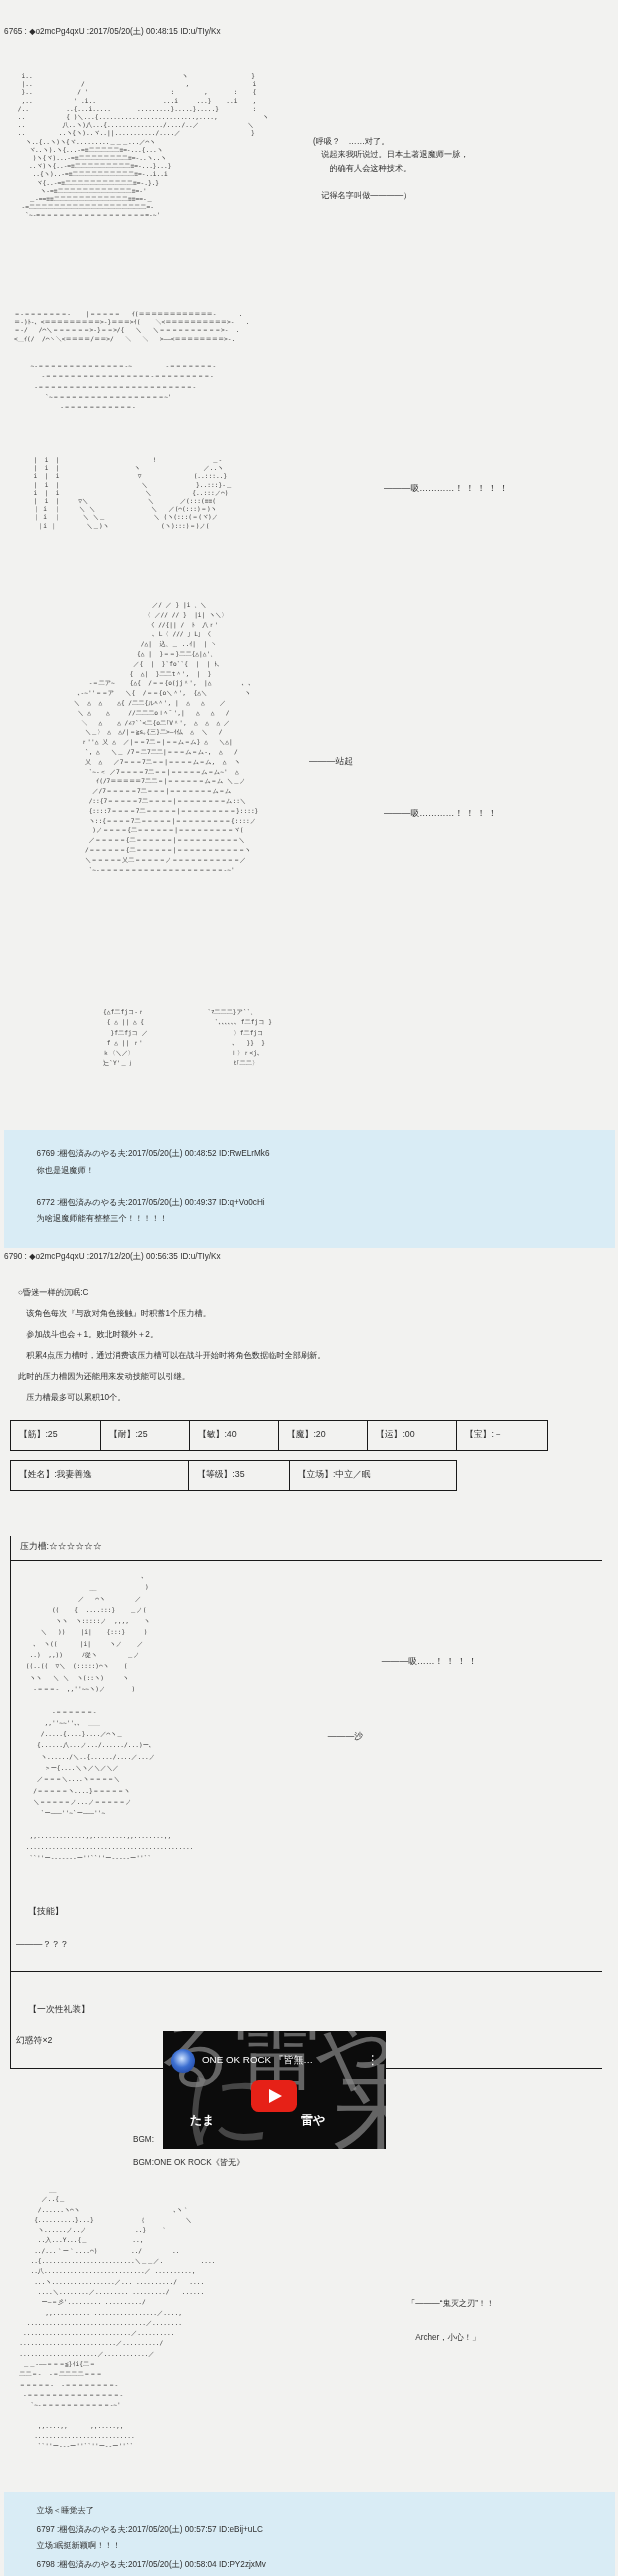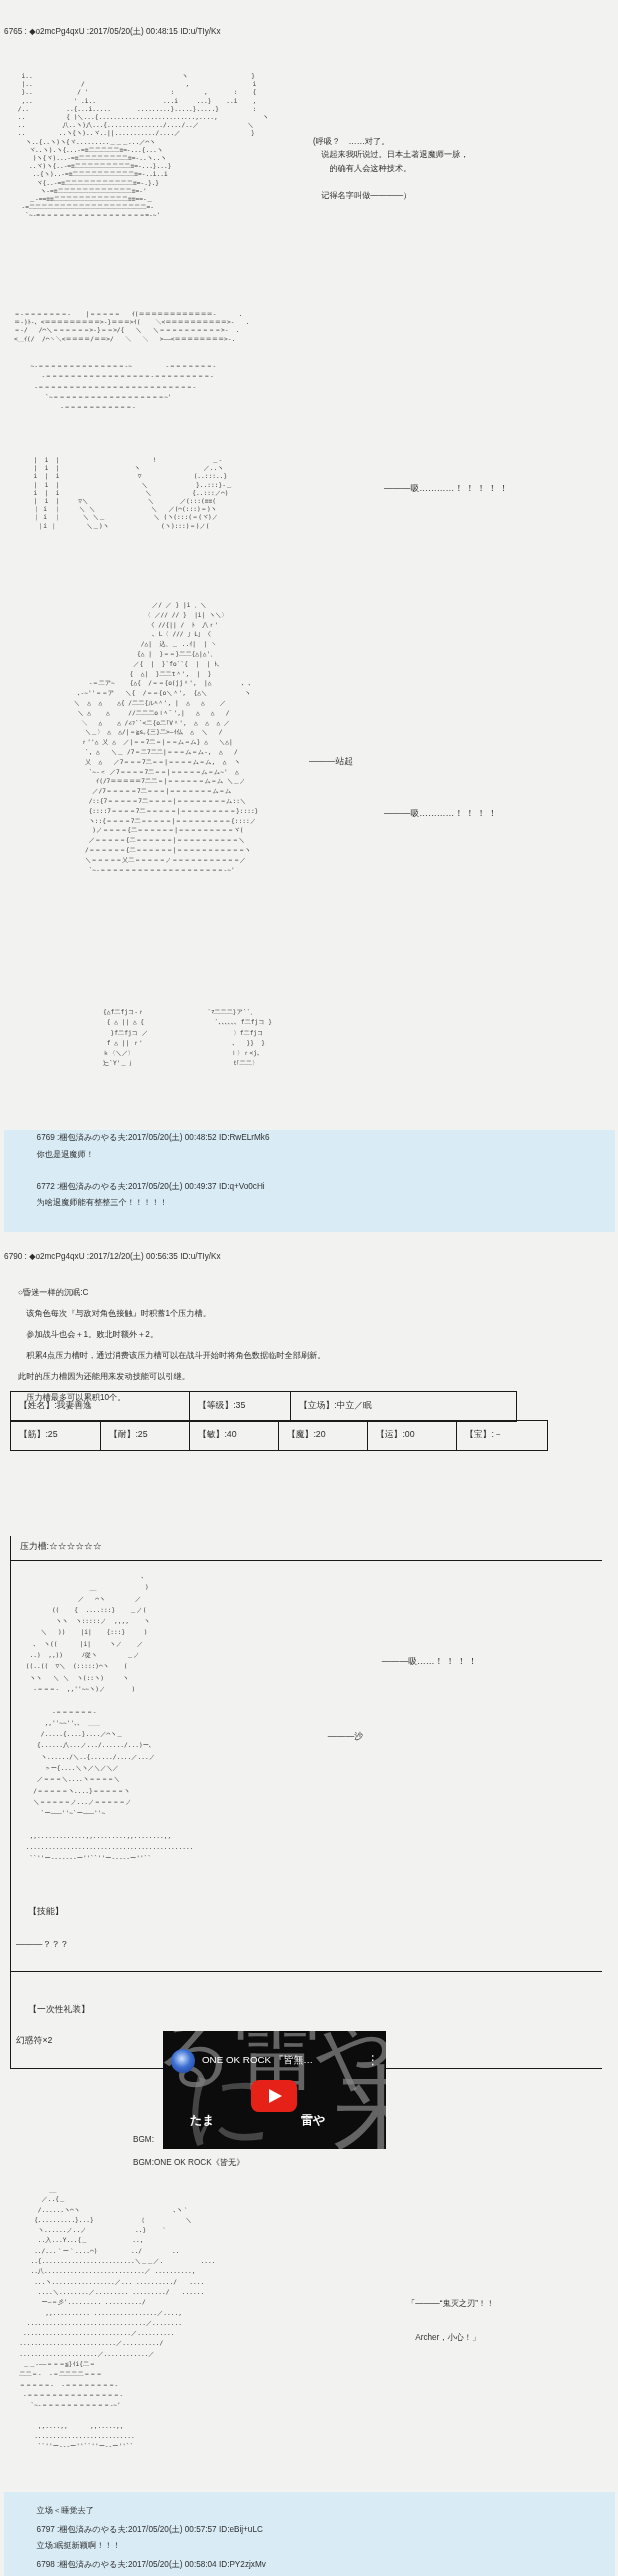--- a/index.html
+++ b/index.html
@@ -136,41 +136,41 @@
 
   <div class="callout" style="left:384px;top:808px">―――吸…………！ ！ ！ ！</div>
 
   <pre class="abs aa" style="left:77px;top:1007px;line-height:10.3px">       {△f二fjコ-ｒ                 `ﾏ二二二}ア``、
         { △ || △ {                   `､､､､､､ f二fjコ }
          }f二fjコ ／                       〉f二fjコ
         f △ || ｒ'                        ､   }}  }
        ｋ〈＼／〉                          ｌ〉ｒ&lt;j､
        辷`Y'＿ｊ                           ﾋ｢二二〉</pre>
 
-  <div class="comment-box" style="top:1130px;height:102px;padding-top:0">
+  <div class="comment-box" style="top:1130px;height:102px;padding-top:16px">
     <div class="post">
       <div class="post-header">6769 :梱包済みのやる夫:2017/05/20(土) 00:48:52 ID:RwELrMk6</div>
       <div class="post-body">你也是退魔师！</div>
     </div>
     <div class="post">
       <div class="post-header">6772 :梱包済みのやる夫:2017/05/20(土) 00:49:37 ID:q+Vo0cHi</div>
       <div class="post-body">为啥退魔师能有整整三个！！！！！</div>
     </div>
   </div>
 
   <div class="abs post-header" style="left:4.1px;top:1243px">6790 : ◆o2mcPg4qxU :2017/12/20(土) 00:56:35 ID:u/TIy/Kx</div>
 
   <div class="abs post-body" style="left:18px;top:1274px;line-height:21px">○昏迷一样的沉眠:C
 　该角色每次『与敌对角色接触』时积蓄1个压力槽。
 　参加战斗也会＋1。败北时额外＋2。
 　积累4点压力槽时，通过消费该压力槽可以在战斗开始时将角色数据临时全部刷新。
 此时的压力槽因为还能用来发动技能可以引继。
 　压力槽最多可以累积10个。</div>
 
-  <div class="sheet-row" style="left:9.8px;top:1391px;width:507px">
+  <div class="sheet-row" style="left:9.8px;top:1460px;width:447px">
     <div class="sheet-cell" style="width:178px">【姓名】:我妻善逸</div>
     <div class="sheet-cell" style="width:101px">【等级】:35</div>
     <div class="sheet-cell" style="width:168px">【立场】:中立／眠</div>
   </div>
   <div class="sheet-row" style="left:9.8px;top:1420px;width:538px">
     <div class="sheet-cell" style="width:89px">【筋】:25</div>
     <div class="sheet-cell" style="width:89px">【耐】:25</div>
     <div class="sheet-cell" style="width:89px">【敏】:40</div>
     <div class="sheet-cell" style="width:89px">【魔】:20</div>
     <div class="sheet-cell" style="width:89px">【运】:00</div>

